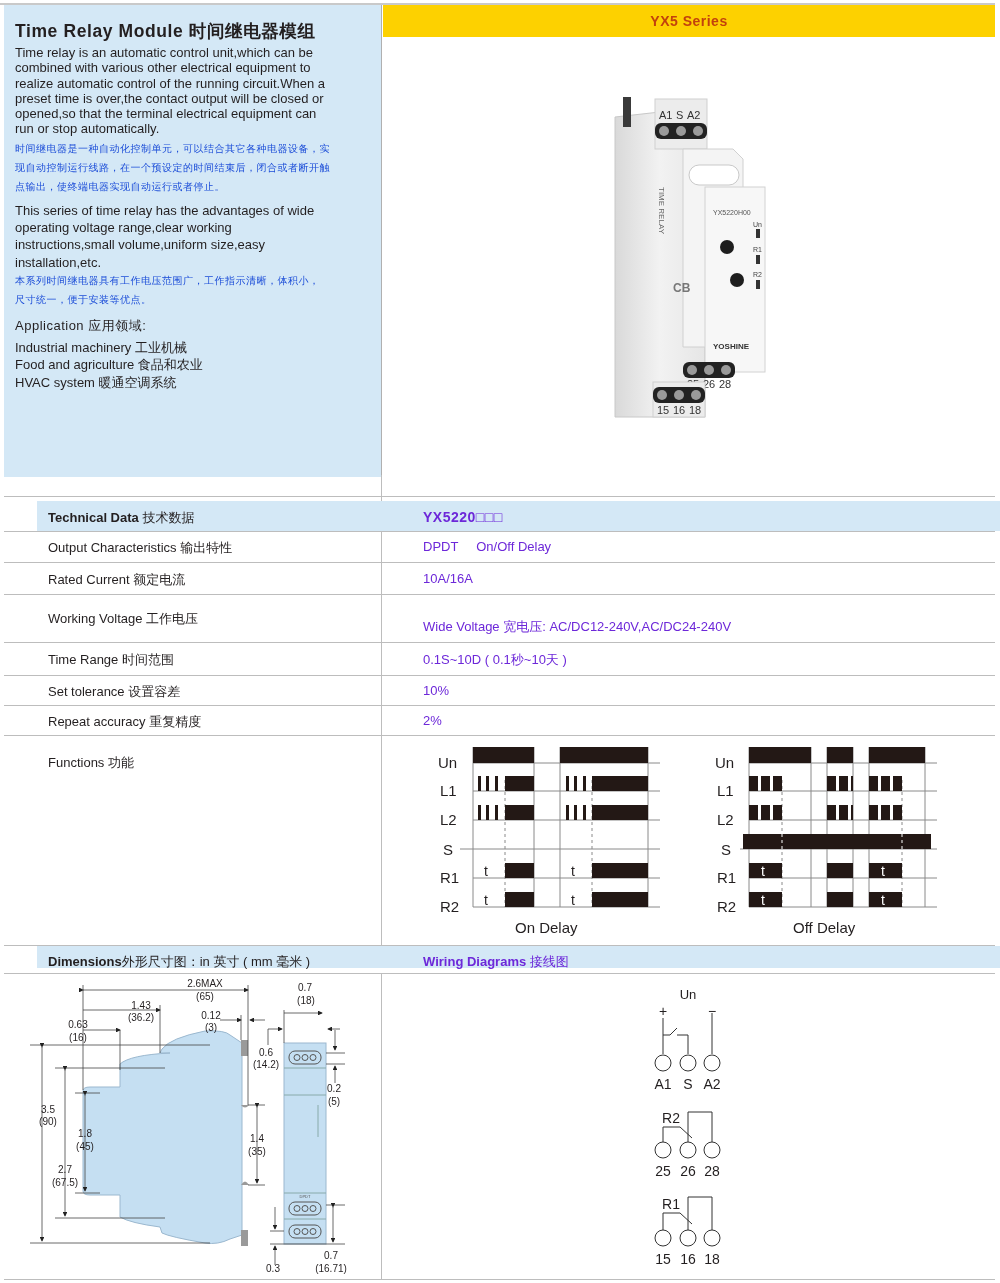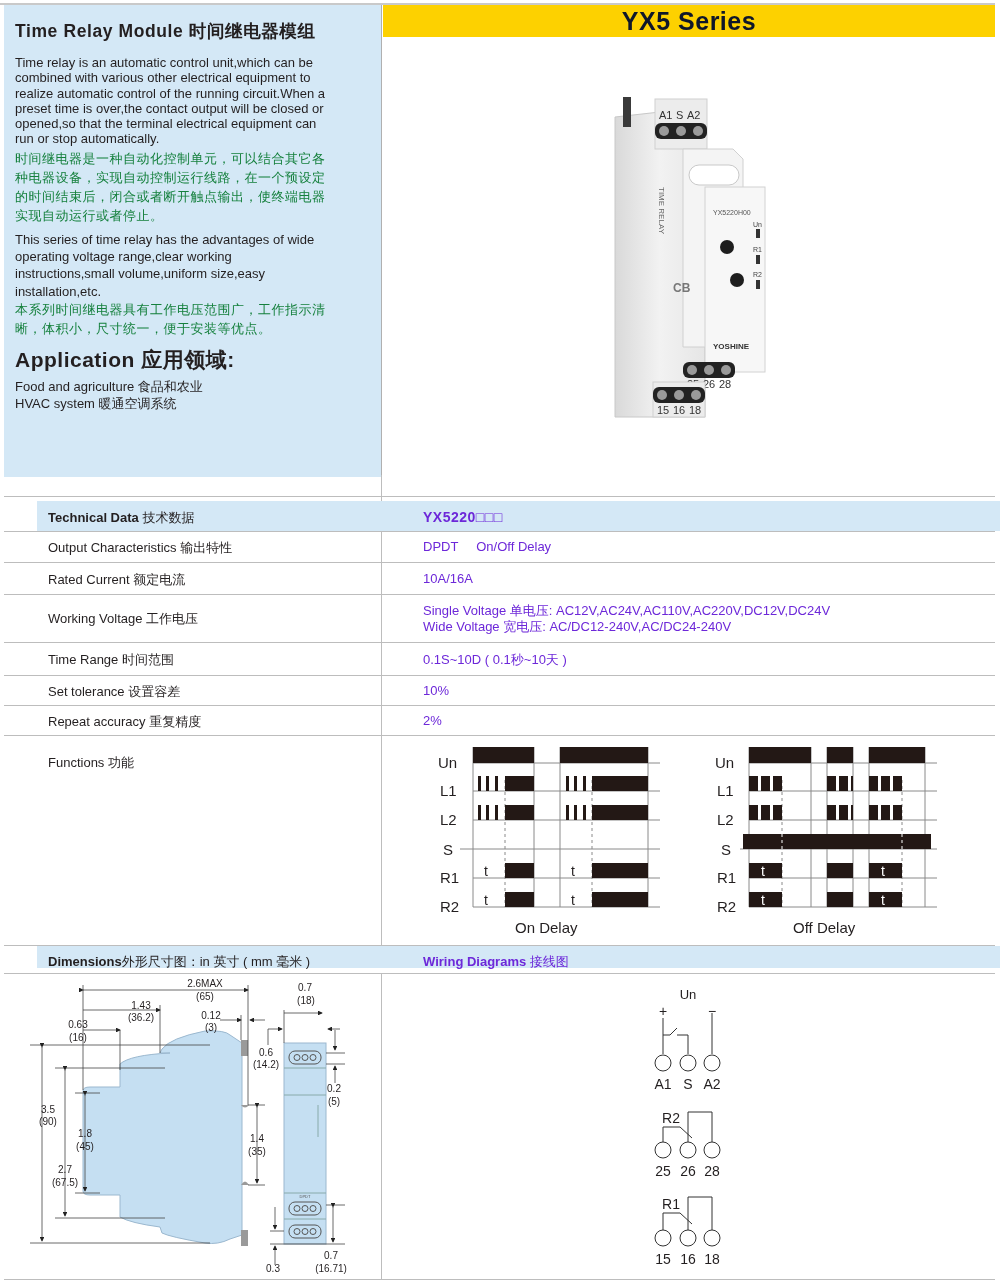--- a/index.html
+++ b/index.html
@@ -1,28 +1,28 @@
 <!DOCTYPE html>
 <html><head>
 <meta charset="utf-8">
 <style>
   * { box-sizing: border-box; margin: 0; padding: 0; }
   html, body { width: 1000px; height: 1283px; background: #ffffff; overflow: hidden; }
   body { font-family: "Liberation Sans", "DejaVu Sans", sans-serif; color: #231f20; position: relative; }
 
   .top { position: absolute; left: 0; top: 3px; width: 995px; height: 472px; border-top: 2px solid #c9c9c9; }
   .intro { position: absolute; left: 4px; top: 0; width: 378px; height: 472px; background: #d4e8f6; border-right: 1px solid #b0b0b0; padding: 14px 0 0 11px; }
-  .intro h1 { font-size: 17.5px; font-weight: bold; letter-spacing: 0.6px; margin-bottom: 12px; color: #231f20; }
+  .intro h1 { font-size: 17.5px; font-weight: bold; letter-spacing: 0.6px; margin-bottom: 2px; color: #231f20; }
   .intro p { font-size: 13px; line-height: 15.3px; color: #231f20; }
-  .intro p.cn { font-size: 13px; line-height: 19px; letter-spacing: 0.5px; color: #15803d; }
+  .intro p.cn { font-size: 10px; line-height: 19px; letter-spacing: 0.5px; color: #1d4ed8; }
   .intro .gap { height: 6px; }
-  .intro h2 { font-size: 21px; font-weight: bold; letter-spacing: 0.5px; margin: 8px 0 4px; }
+  .intro h2 { font-size: 13px; font-weight: normal; letter-spacing: 0.5px; margin: 8px 0 4px; }
   .intro ul { list-style: none; font-size: 13px; line-height: 17.5px; }
 
-  .series { position: absolute; left: 383px; top: 0; width: 612px; height: 32px; background: #fdd100; text-align: center; font-weight: bold; font-size: 25px; line-height: 32px; letter-spacing: 0.5px; color: #0f172a; }
+  .series { position: absolute; left: 383px; top: 0; width: 612px; height: 32px; background: #fdd100; text-align: center; font-weight: bold; font-size: 14px; line-height: 32px; letter-spacing: 0.5px; color: #c2410c; }
   .product { position: absolute; left: 383px; top: 32px; width: 612px; height: 440px; }
 
   .hline { position: absolute; left: 4px; width: 991px; height: 1px; background: #bdbdbd; }
   .vline { position: absolute; left: 381px; width: 1px; background: #bdbdbd; }
 
   .row { position: absolute; left: 4px; width: 991px; margin-left: 33px; }
   .row .l { position: absolute; left: 11px; font-size: 13px; color: #231f20; }
   .row .r { position: absolute; left: 386px; font-size: 13px; color: #6d28d9; }
   .head { background: #d4e8f6; }
   .head .l, .head .r { font-weight: bold; }
@@ -38,20 +38,21 @@
 <div class="top">
   <div class="intro">
     <h1>Time Relay Module 时间继电器模组</h1>
     <p style="width:322px">Time relay is an automatic control unit,which can be combined with various other electrical equipment to realize automatic control of the running circuit.When a preset time is over,the contact output will be closed or opened,so that the terminal electrical equipment can run or stop automatically.</p>
     <p class="cn" style="width:316px;margin-top:2px">时间继电器是一种自动化控制单元，可以结合其它各种电器设备，实现自动控制运行线路，在一个预设定的时间结束后，闭合或者断开触点输出，使终端电器实现自动运行或者停止。</p>
     <div class="gap"></div>
     <p style="width:314px;line-height:17.3px">This series of time relay has the advantages of wide operating voltage range,clear working instructions,small volume,uniform size,easy installation,etc.</p>
     <p class="cn" style="width:312px">本系列时间继电器具有工作电压范围广，工作指示清晰，体积小，尺寸统一，便于安装等优点。</p>
     <h2>Application 应用领域:</h2>
     <ul>
+      <li>Industrial machinery 工业机械</li>
       <li>Food and agriculture 食品和农业</li>
       <li>HVAC system 暖通空调系统</li>
     </ul>
   </div>
 
   <div class="series">YX5 Series</div>
 
   <div class="product">
     <svg width="612" height="440" viewBox="0 0 612 440">
       <defs>
@@ -126,21 +127,20 @@
 <div class="hline" style="top:562px"></div>
 
 <div class="row" style="top:562px;height:32px">
   <span class="l" style="top:9px">Rated Current 额定电流</span>
   <span class="r" style="top:9px">10A/16A</span>
 </div>
 <div class="hline" style="top:594px"></div>
 
 <div class="row" style="top:594px;height:48px">
   <span class="l" style="top:16px">Working Voltage 工作电压</span>
-  <span class="r" style="top:8px">Single Voltage 单电压: AC12V,AC24V,AC110V,AC220V,DC12V,DC24V</span>
   <span class="r" style="top:24px">Wide Voltage 宽电压: AC/DC12-240V,AC/DC24-240V</span>
 </div>
 <div class="hline" style="top:642px"></div>
 
 <div class="row" style="top:642px;height:33px">
   <span class="l" style="top:9px">Time Range 时间范围</span>
   <span class="r" style="top:9px">0.1S~10D ( 0.1秒~10天 )</span>
 </div>
 <div class="hline" style="top:675px"></div>
 

